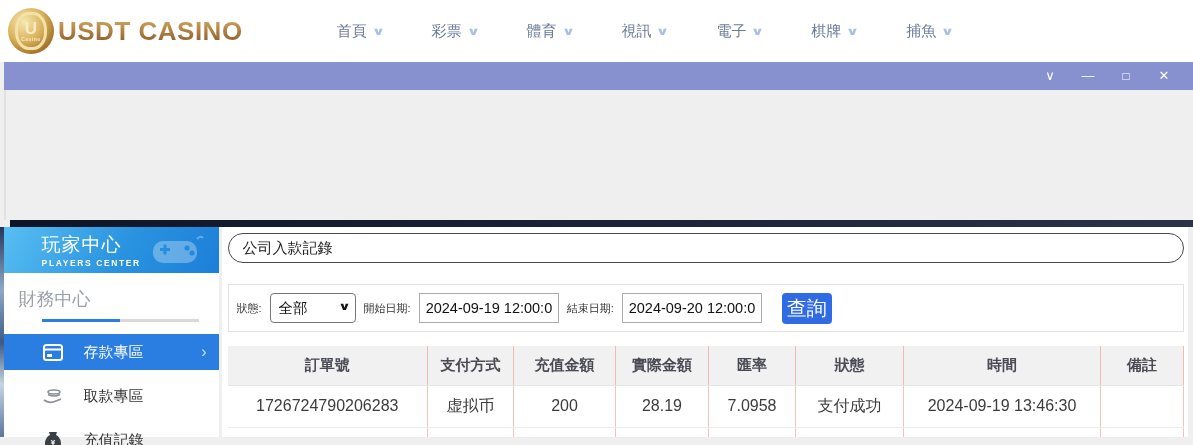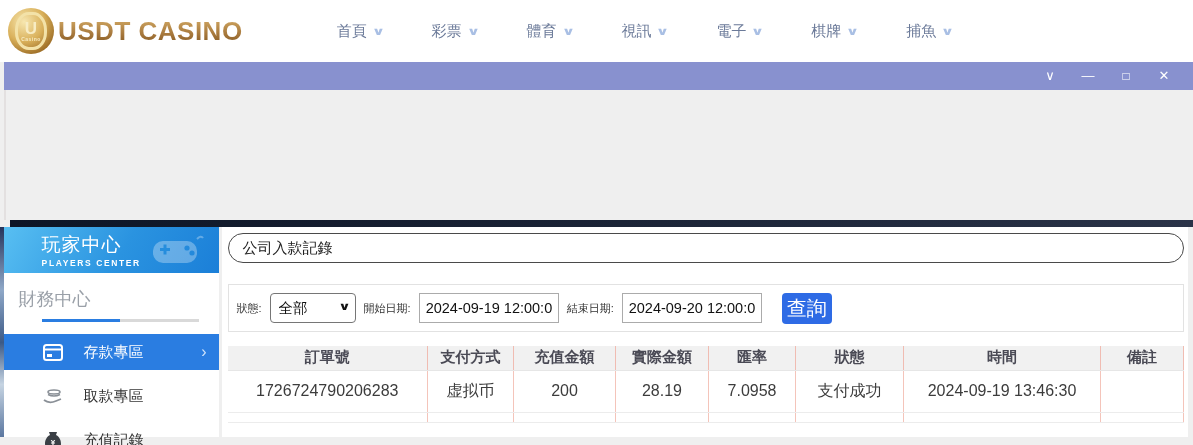--- a/index.html
+++ b/index.html
@@ -75,21 +75,21 @@
     border:1px solid #767676; border-radius:4px; background:#fff; font-size:14.5px;
     padding:0 22px 0 8px; color:#111; font-family:inherit; }
   .sel-chev { position:absolute; right:7px; top:7px; font-size:11px; font-weight:bold;
     color:#111; transform:scaleX(1.4); pointer-events:none; }
   .date-input { width:140px; height:30px; border:1px solid #ababab; font-size:14.5px;
     padding:0 6px; color:#111; font-family:inherit; }
   .query-btn { width:50px; height:31px; margin-left:12px; background:#2e6be5; color:#fff;
     border:none; border-radius:4px; font-size:20px; cursor:pointer; font-family:inherit; }
 
   .records { width:100%; margin-top:14px; border-collapse:collapse; table-layout:fixed; }
-  .records th { height:24px; background:#f1f1f1; font-size:15px; color:#4a4a55;
+  .records th { height:39px; background:#f1f1f1; font-size:15px; color:#4a4a55;
     font-weight:bold; border-right:1px solid #f0bcb2; border-bottom:1px solid #e6e6e6; }
   .records th:last-child { border-right:1px solid #f0bcb2; }
   .records td { height:42px; background:#fff; font-size:16px; color:#3c3c3c; text-align:center;
     border-right:1px solid #f4c4ba; border-bottom:1px solid #ececec; }
   .records col:nth-child(1){width:200px} .records col:nth-child(2){width:86px}
   .records col:nth-child(3){width:102px} .records col:nth-child(4){width:93px}
   .records col:nth-child(5){width:87px} .records col:nth-child(6){width:108px}
   .records col:nth-child(7){width:197px} .records col:nth-child(8){width:83px}
   .records tr.stub td { height:10px; }
 </style>

